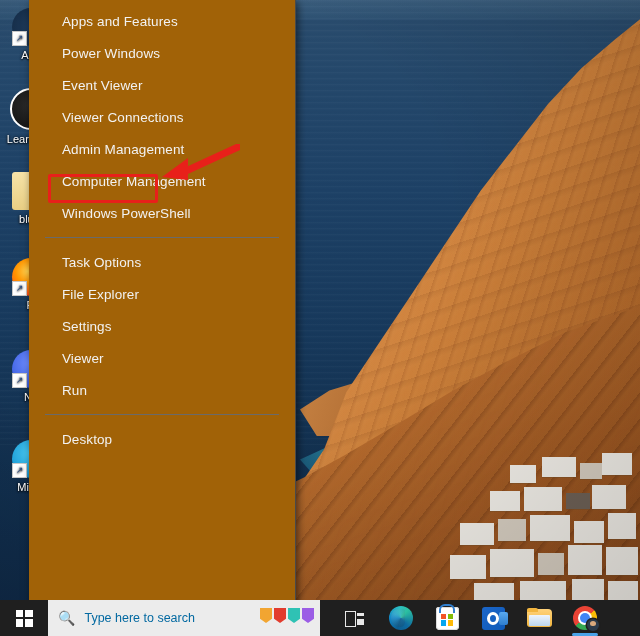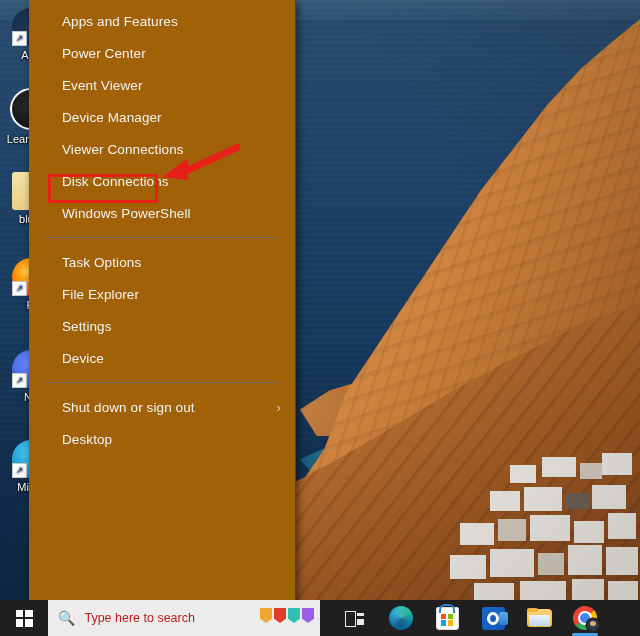--- a/index.html
+++ b/index.html
@@ -248,21 +248,21 @@
     background: #ececec;
     display: flex; align-items: center;
     gap: 9px;
     padding: 0 10px;
     box-sizing: border-box;
     flex: 0 0 auto;
     position: relative;
     overflow: hidden;
   }
   .search-icon { color: #3b3b3b; font-size: 14px; line-height: 1; transform: rotate(0deg); }
-  .search-text { color: #b91c1c; font-size: 12.5px; white-space: nowrap; }
+  .search-text { color: #0369a1; font-size: 12.5px; white-space: nowrap; }
   .papel { position: absolute; right: 6px; top: 8px; display: flex; gap: 2px; }
   .papel b {
     display: block; width: 12px; height: 15px;
     clip-path: polygon(0 0, 100% 0, 100% 72%, 50% 100%, 0 72%);
   }
   .papel b:nth-child(1){ background:#f2a531; }
   .papel b:nth-child(2){ background:#e23c2e; }
   .papel b:nth-child(3){ background:#2fc2b4; }
   .papel b:nth-child(4){ background:#9b5de5; }
 
@@ -443,59 +443,58 @@
     </div>
 
   </div>
 
   <div class="winx-menu">
 
     <div class="menu-item">
       <span>Apps and Features</span>
     </div>
     <div class="menu-item">
-      <span>Power Center</span>
+      <span>Power Windows</span>
     </div>
     <div class="menu-item">
       <span>Event Viewer</span>
     </div>
     <div class="menu-item">
-      <span>Device Manager</span>
-    </div>
-    <div class="menu-item">
       <span>Viewer Connections</span>
     </div>
     <div class="menu-item">
-      <span>Disk Connections</span>
+      <span>Admin Management</span>
+    </div>
+    <div class="menu-item">
+      <span>Computer Management</span>
     </div>
     <div class="menu-item">
       <span>Windows PowerShell</span>
     </div>
 
     <div class="menu-sep"></div>
 
     <div class="menu-item">
       <span>Task Options</span>
     </div>
     <div class="menu-item">
       <span>File Explorer</span>
     </div>
     <div class="menu-item">
       <span>Settings</span>
     </div>
     <div class="menu-item">
-      <span>Device</span>
+      <span>Viewer</span>
+    </div>
+    <div class="menu-item">
+      <span>Run</span>
     </div>
 
     <div class="menu-sep"></div>
 
-    <div class="menu-item">
-      <span>Shut down or sign out</span>
-      <span class="chev">›</span>
-    </div>
     <div class="menu-item">
       <span>Desktop</span>
     </div>
 
   </div>
 
   <div class="anno-box"></div>
   <svg class="anno-arrow" viewBox="0 0 82 46">
     <path d="M80 3 L28 27 L24 27" stroke="#e8201a" stroke-width="7" fill="none" stroke-linecap="round"></path>
     <path d="M4 33 L30 14 L30 36 Z" fill="#e8201a"></path>

